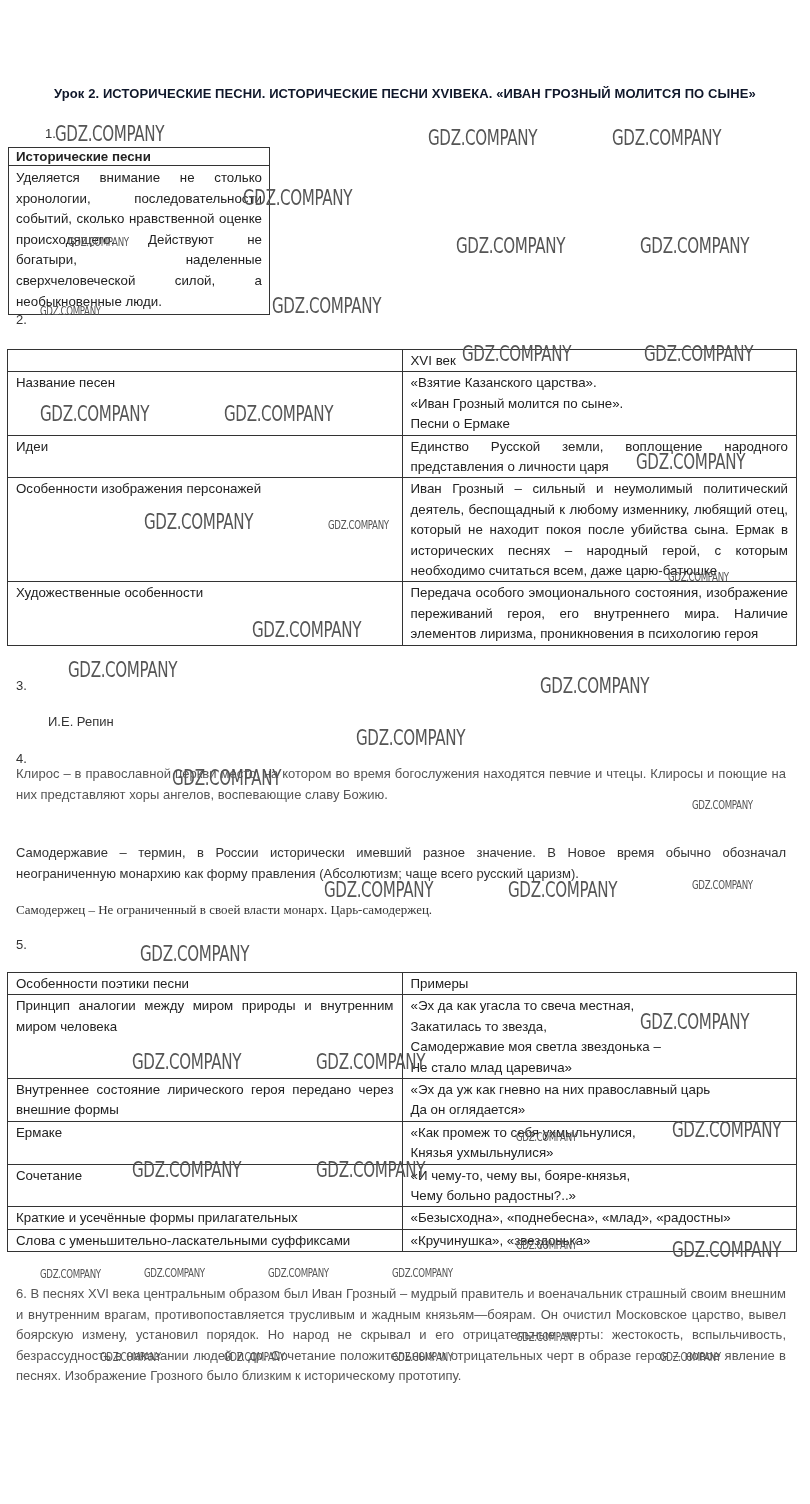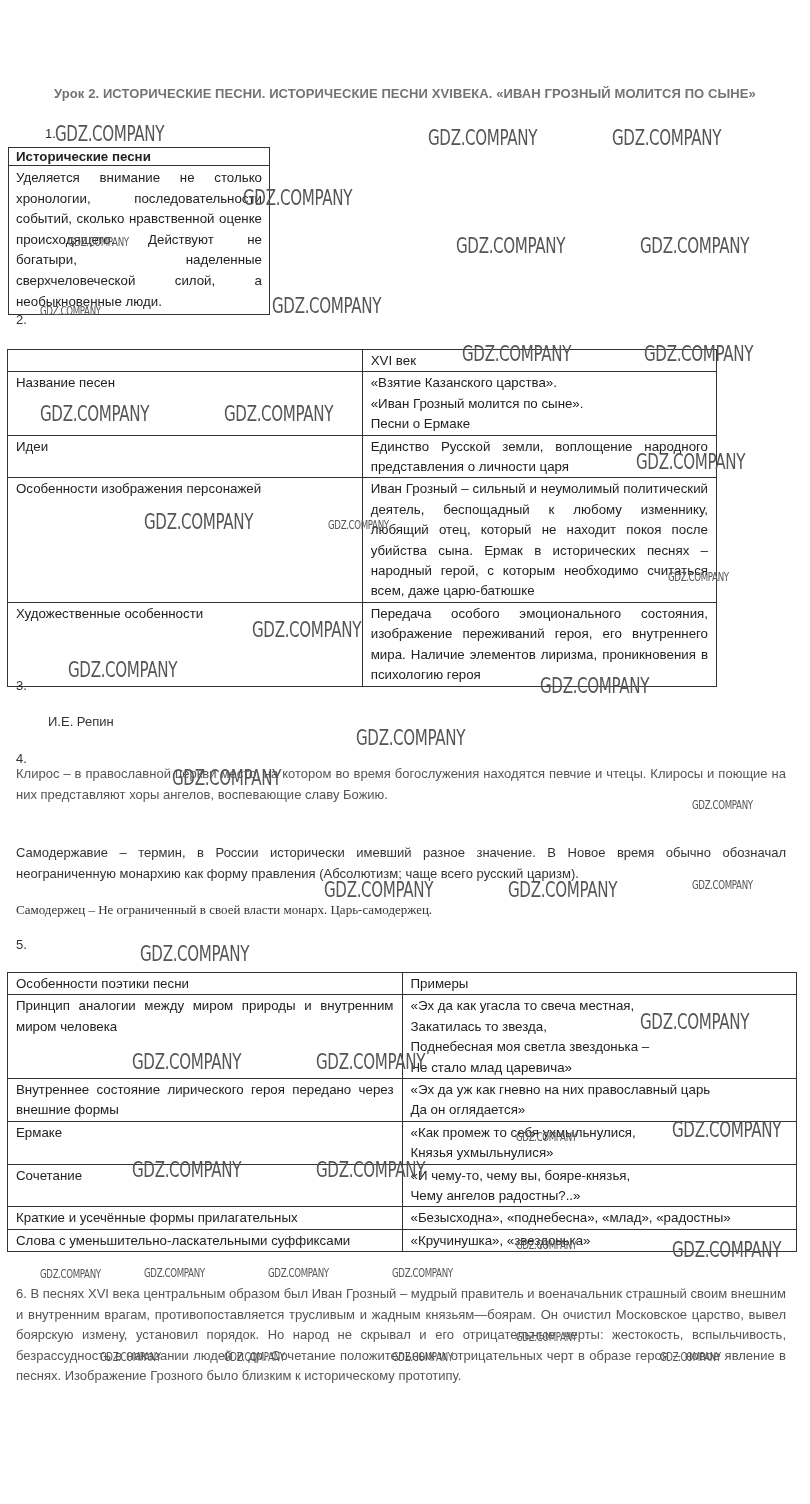--- a/index.html
+++ b/index.html
@@ -1,19 +1,19 @@
 <!DOCTYPE html>
 <html><head>
 <meta charset="utf-8">
 <style>
   html, body { margin: 0; padding: 0; background: #ffffff; }
   body { width: 810px; height: 1504px; position: relative; overflow: hidden;
          font-family: "Liberation Sans", sans-serif; color: #222; }
   .abs { position: absolute; }
-  .title { left: 0; width: 810px; top: 86px; text-align: center; font-size: 13px; font-weight: bold; color: #737373; letter-spacing: 0.1px; }
+  .title { left: 0; width: 810px; top: 86px; text-align: center; font-size: 13px; font-weight: bold; color: #0f172a; letter-spacing: 0.1px; }
   .num { font-size: 13px; color: #333; }
   .wm { position: absolute; font-family: "DejaVu Sans", sans-serif; font-weight: normal; color: #555; letter-spacing: -0.5px;
         transform: scaleX(0.72); transform-origin: left top; white-space: nowrap; pointer-events: none; }
   .wm.big { font-size: 21px; }
   .wm.small { font-size: 12px; }
   .box1 { left: 8px; top: 147px; width: 260px; border: 1px solid #333; font-size: 13.3px; }
   .box1 .hd { font-weight: bold; border-bottom: 1px solid #333; padding: 2px 7px; height: 18px; box-sizing: border-box; line-height: 14px; }
   .box1 .bd { padding: 2px 7px; line-height: 20.6px; text-align: justify; text-align-last: left; }
   table.grid { position: absolute; border-collapse: collapse; font-size: 13.3px; color: #222; }
   table.grid td { border: 1px solid #333; vertical-align: top; padding: 1px 8px 0 8px; line-height: 20.4px; }
@@ -26,21 +26,21 @@
 
 <div class="abs title">Урок 2. ИСТОРИЧЕСКИЕ ПЕСНИ. ИСТОРИЧЕСКИЕ ПЕСНИ XVIВЕКА. «ИВАН ГРОЗНЫЙ МОЛИТСЯ ПО СЫНЕ»</div>
 
 <div class="abs num" style="left:45px; top:126px;">1.</div>
 <div class="abs box1">
   <div class="hd">Исторические песни</div>
   <div class="bd">Уделяется внимание не столько хронологии, последовательности событий, сколько нравственной оценке происходящего. Действуют не богатыри, наделенные сверхчеловеческой силой, а необыкновенные люди.</div>
 </div>
 
 <div class="abs num" style="left:16px; top:312px;">2.</div>
-<table class="grid" style="left:7px; top:349px; width:710px;">
+<table class="grid" style="left:7px; top:349px; width:790px;">
   <colgroup>
       <col style="width:395px">
       <col style="width:395px">
     </colgroup>
   <tbody>
       <tr>
     <td></td>
     <td>XVI век</td>
   </tr>
   <tr>
@@ -83,21 +83,21 @@
   <tbody>
       <tr>
     <td>Особенности поэтики песни</td>
     <td>Примеры</td>
   </tr>
   <tr>
     <td class="j">Принцип аналогии между миром природы и внутренним миром человека</td>
     <td>
       <div>«Эх да как угасла то свеча местная,</div>
       <div>Закатилась то звезда,</div>
-      <div>Поднебесная моя светла звездонька –</div>
+      <div>Самодержавие моя светла звездонька –</div>
       <div>Не стало млад царевича»</div>
     </td>
   </tr>
   <tr>
     <td class="j">Внутреннее состояние лирического героя передано через внешние формы</td>
     <td>
       <div>«Эх да уж как гневно на них православный царь</div>
       <div>Да он оглядается»</div>
     </td>
   </tr>
@@ -105,21 +105,21 @@
     <td>Ермаке</td>
     <td>
       <div>«Как промеж то себя ухмыльнулися,</div>
       <div>Князья ухмыльнулися»</div>
     </td>
   </tr>
   <tr>
     <td>Сочетание</td>
     <td>
       <div>«И чему-то, чему вы, бояре-князья,</div>
-      <div>Чему ангелов радостны?..»</div>
+      <div>Чему больно радостны?..»</div>
     </td>
   </tr>
   <tr>
     <td>Краткие и усечённые формы прилагательных</td>
     <td>«Безысходна», «поднебесна», «млад», «радостны»</td>
   </tr>
   <tr>
     <td>Слова с уменьшительно-ласкательными суффиксами</td>
     <td>«Кручинушка», «звездонька»</td>
   </tr>

